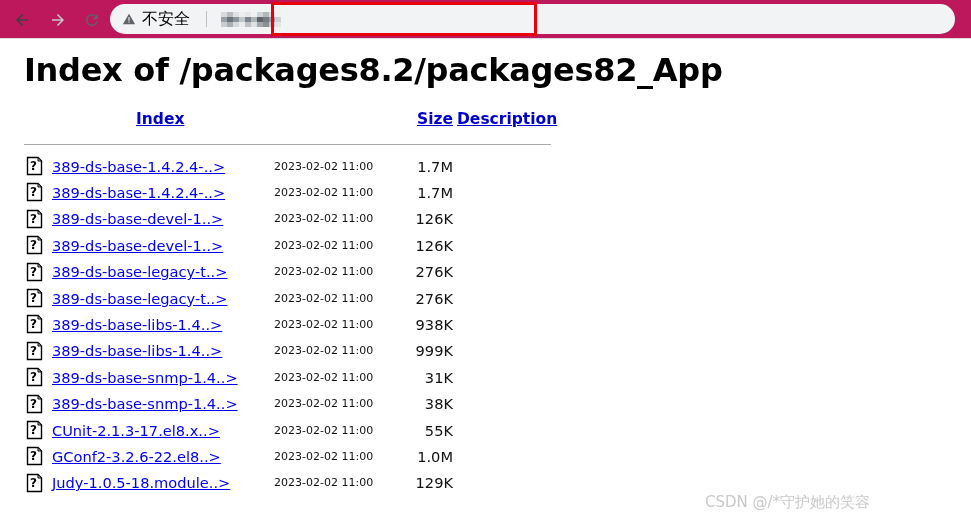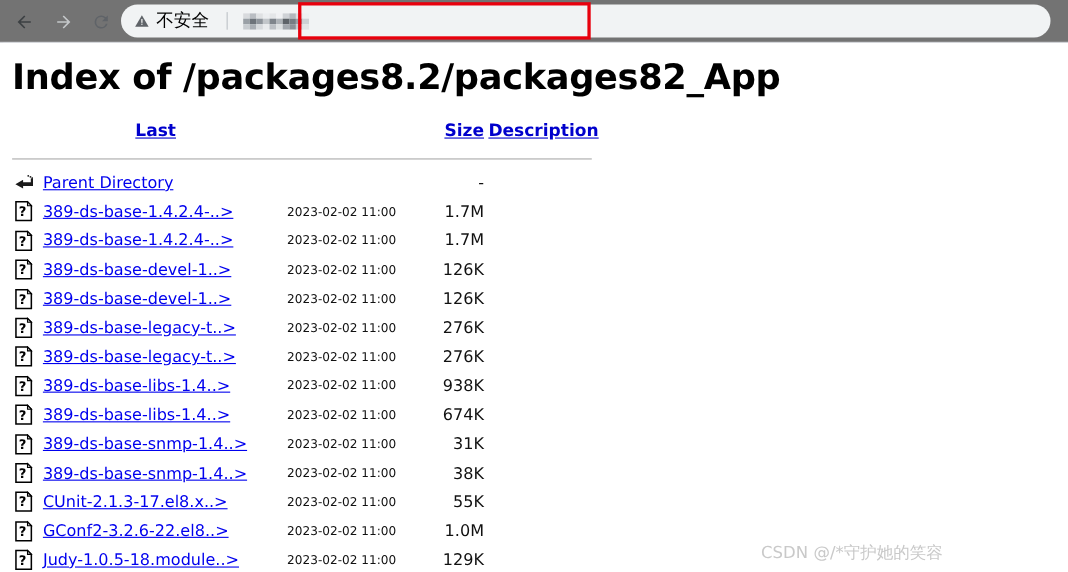--- a/index.html
+++ b/index.html
@@ -13,21 +13,21 @@
     font-family: "Liberation Sans", sans-serif;
     overflow: hidden;
     position: relative;
   }
 
   
   #browser-toolbar {
     position: absolute;
     left: 0; top: 0;
     width: 971px; height: 39px;
-    background: #737373;
+    background: #be185d;
     border-bottom: 1px solid #dadce0;
     box-sizing: border-box;
   }
 
   .nav-btn {
     position: absolute;
     top: 6px;
     width: 28px; height: 28px;
     display: flex;
     align-items: center;
@@ -93,21 +93,21 @@
     left: 271px; top: 2px;
     width: 266px; height: 34px;
     border: 3px solid #e8000d;
     box-sizing: border-box;
     pointer-events: none;
   }
 
   
   #page-content {
     position: absolute;
-    left: 3px; top: 39px;
+    left: 16px; top: 39px;
     width: 831px; height: 481px;
     background: #ffffff;
     overflow: hidden;
     padding-left: 39px;
   }
 
   #page-title {
     position: absolute;
     left: 8px; top: 12px;
     font-family: "DejaVu Sans", sans-serif;
@@ -285,41 +285,30 @@
   </div>
 
   <div id="url-annotation-box"></div>
 </div>
 
 <div id="page-content">
 
   <div id="page-title">Index of /packages8.2/packages82_App</div>
 
   <div id="index-header">
-    <span class="col-head" id="head-name">Last</span>
+    <span class="col-head" id="head-name">Index</span>
     <span class="col-head" id="head-size">Size</span>
     <span class="col-head" id="head-description">Description</span>
   </div>
 
   <div id="index-rule"></div>
 
   <div id="index-rows">
       <div class="index-row">
         <span class="row-icon"><svg width="20" height="20" viewBox="0 0 20 20">
-            <path d="M2 11.5 L9 7.5 L9 9.6 L16 9.6 L16 6.2 L18 6.2 L18 13.2 L9 13.2 L9 15.4 Z" fill="#1a1a1a"></path>
-            <rect x="13" y="3.2" width="1.4" height="1.4" fill="#1a1a1a"></rect>
-            <rect x="15" y="4.1" width="1.4" height="1.4" fill="#1a1a1a"></rect>
-            <rect x="16.6" y="5.2" width="1.4" height="1.4" fill="#1a1a1a"></rect>
-          </svg></span>
-        <span class="row-name">Parent Directory</span>
-        <span class="row-date"></span>
-        <span class="row-size">-</span>
-      </div>
-      <div class="index-row">
-        <span class="row-icon"><svg width="20" height="20" viewBox="0 0 20 20">
             <path d="M2.5 1.5 H13 L16.5 5 V18.5 H2.5 Z" fill="#ffffff" stroke="#000000" stroke-width="1.4"></path>
             <path d="M13 1.5 L13 5 L16.5 5 Z" fill="#c9c9c9" stroke="#000000" stroke-width="1"></path>
             <text x="8.6" y="14.4" font-family="DejaVu Sans, sans-serif" font-size="12" font-weight="bold" fill="#000000" text-anchor="middle">?</text>
           </svg></span>
         <span class="row-name">389-ds-base-1.4.2.4-..&gt;</span>
         <span class="row-date">2023-02-02 11:00</span>
         <span class="row-size">1.7M</span>
       </div>
       <div class="index-row">
         <span class="row-icon"><svg width="20" height="20" viewBox="0 0 20 20">
@@ -382,21 +371,21 @@
         <span class="row-size">938K</span>
       </div>
       <div class="index-row">
         <span class="row-icon"><svg width="20" height="20" viewBox="0 0 20 20">
             <path d="M2.5 1.5 H13 L16.5 5 V18.5 H2.5 Z" fill="#ffffff" stroke="#000000" stroke-width="1.4"></path>
             <path d="M13 1.5 L13 5 L16.5 5 Z" fill="#c9c9c9" stroke="#000000" stroke-width="1"></path>
             <text x="8.6" y="14.4" font-family="DejaVu Sans, sans-serif" font-size="12" font-weight="bold" fill="#000000" text-anchor="middle">?</text>
           </svg></span>
         <span class="row-name">389-ds-base-libs-1.4..&gt;</span>
         <span class="row-date">2023-02-02 11:00</span>
-        <span class="row-size">674K</span>
+        <span class="row-size">999K</span>
       </div>
       <div class="index-row">
         <span class="row-icon"><svg width="20" height="20" viewBox="0 0 20 20">
             <path d="M2.5 1.5 H13 L16.5 5 V18.5 H2.5 Z" fill="#ffffff" stroke="#000000" stroke-width="1.4"></path>
             <path d="M13 1.5 L13 5 L16.5 5 Z" fill="#c9c9c9" stroke="#000000" stroke-width="1"></path>
             <text x="8.6" y="14.4" font-family="DejaVu Sans, sans-serif" font-size="12" font-weight="bold" fill="#000000" text-anchor="middle">?</text>
           </svg></span>
         <span class="row-name">389-ds-base-snmp-1.4..&gt;</span>
         <span class="row-date">2023-02-02 11:00</span>
         <span class="row-size">31K</span>

